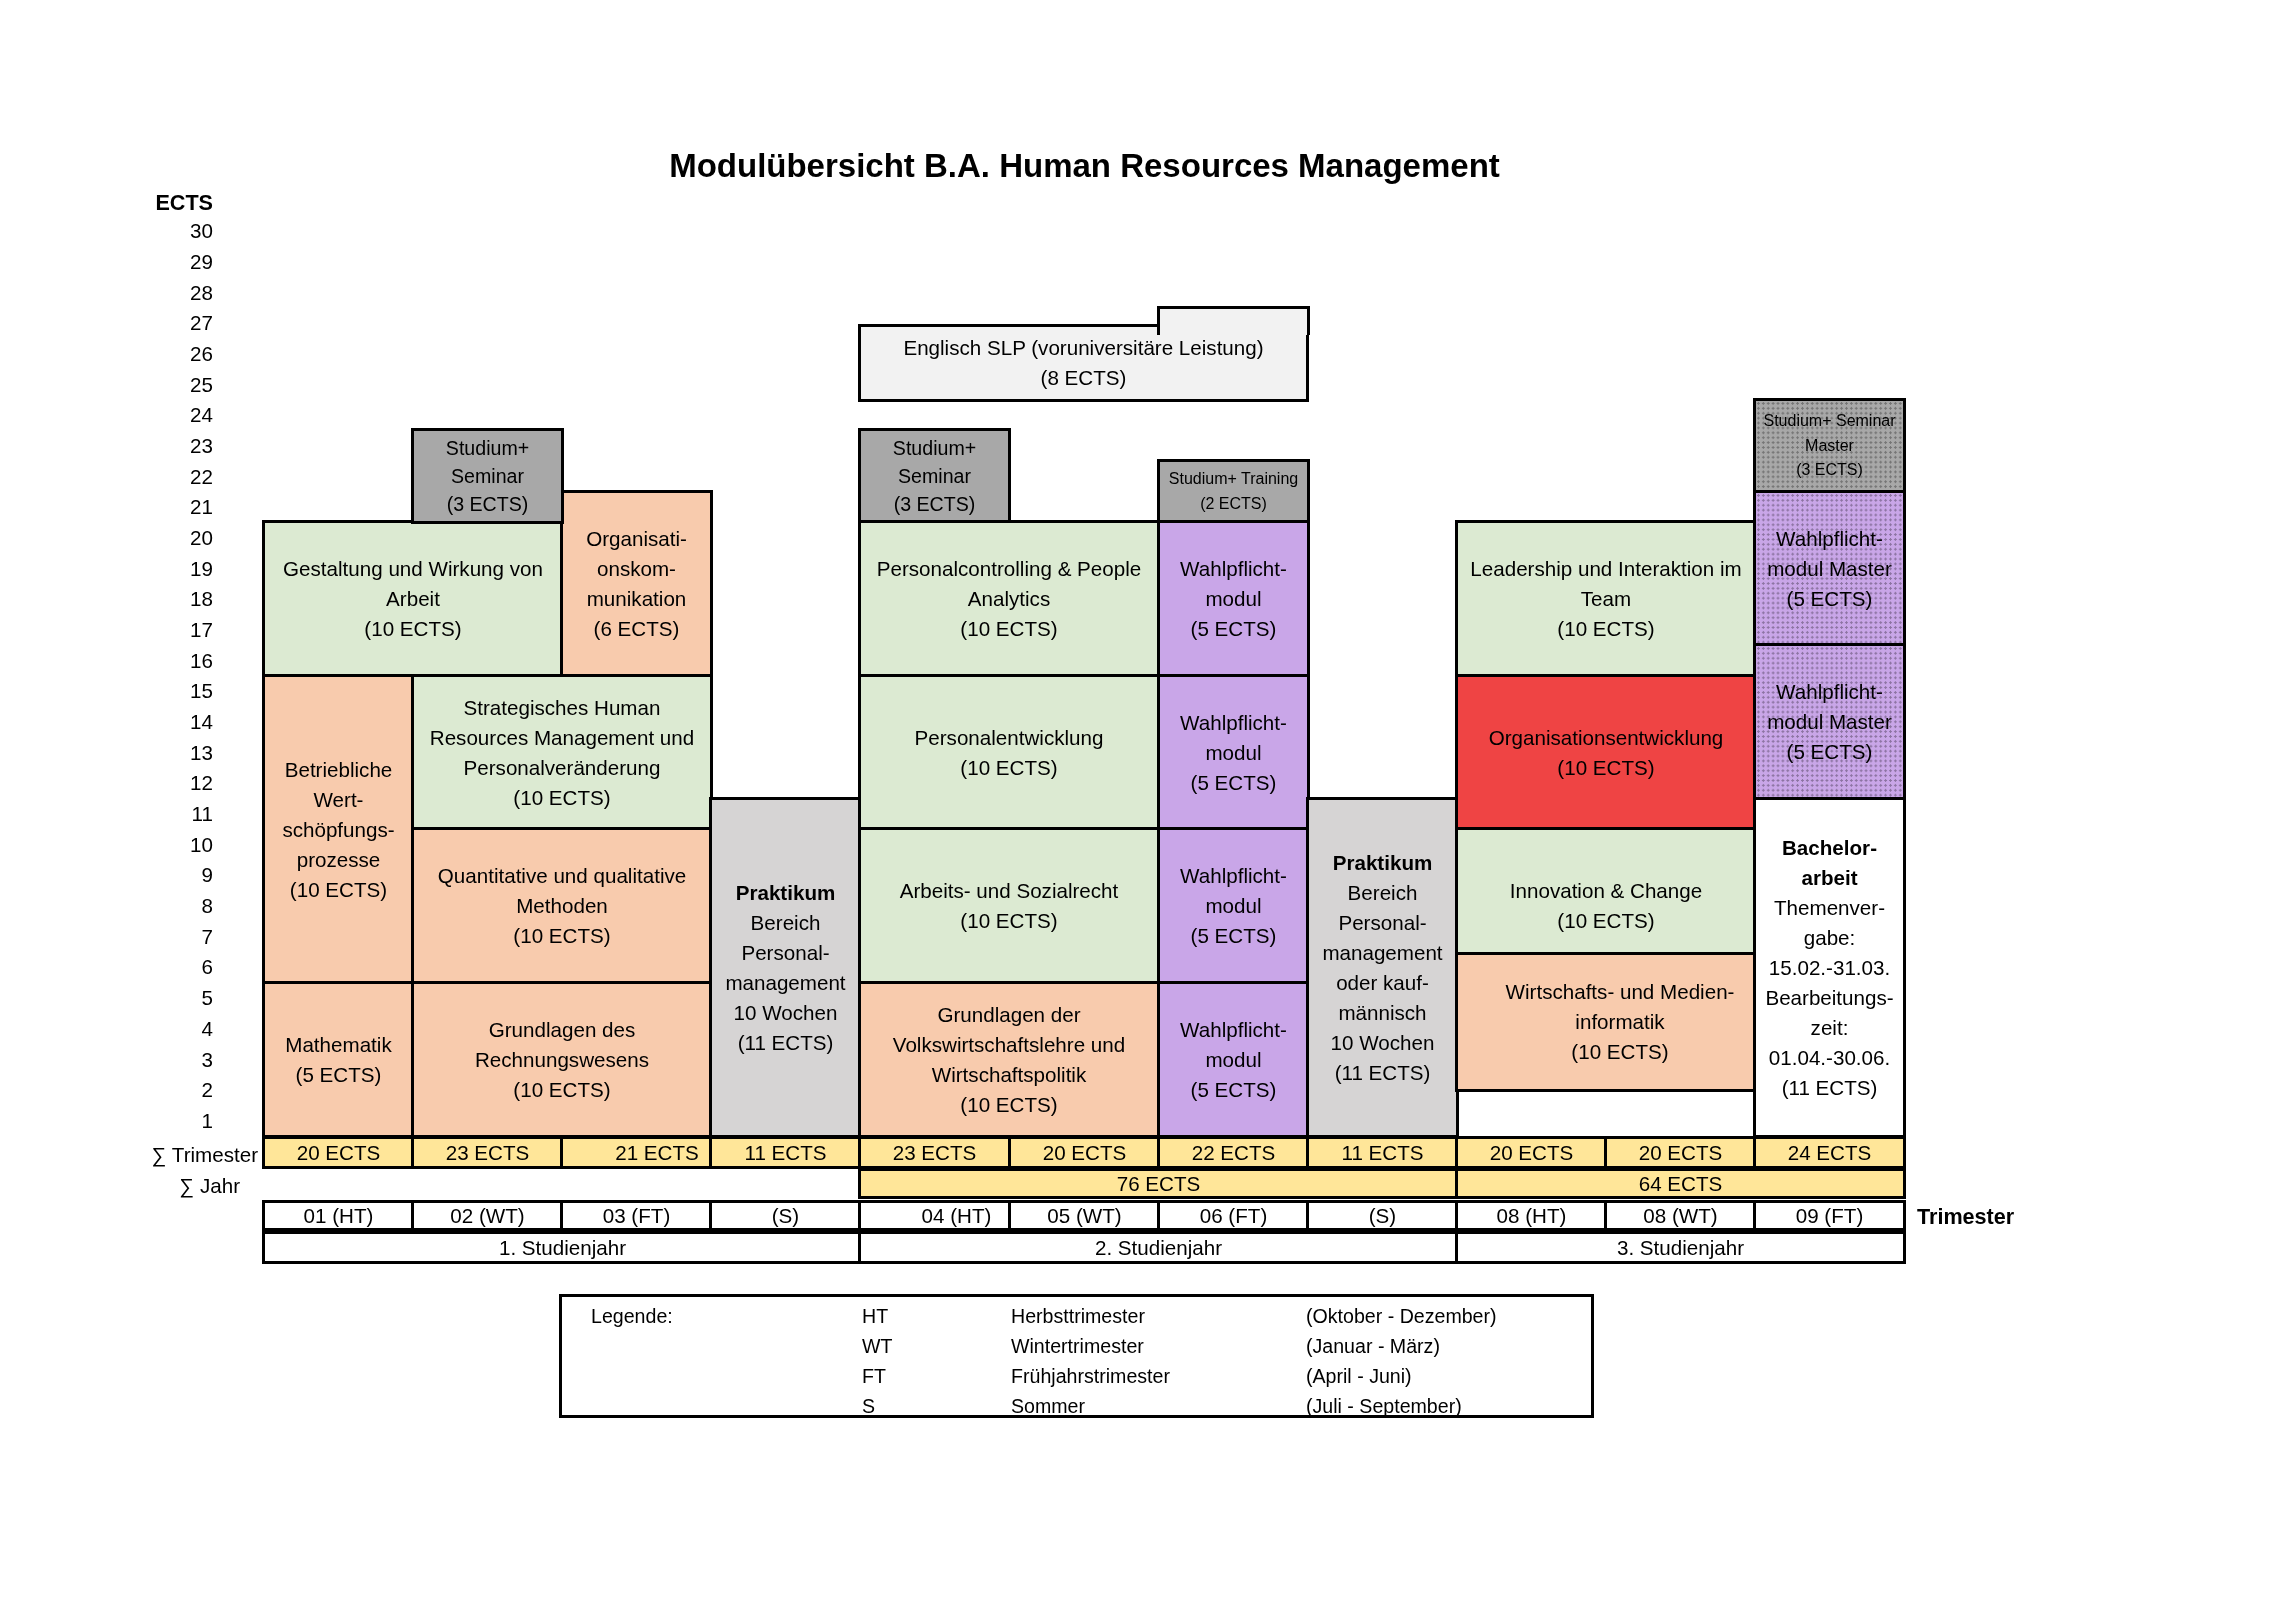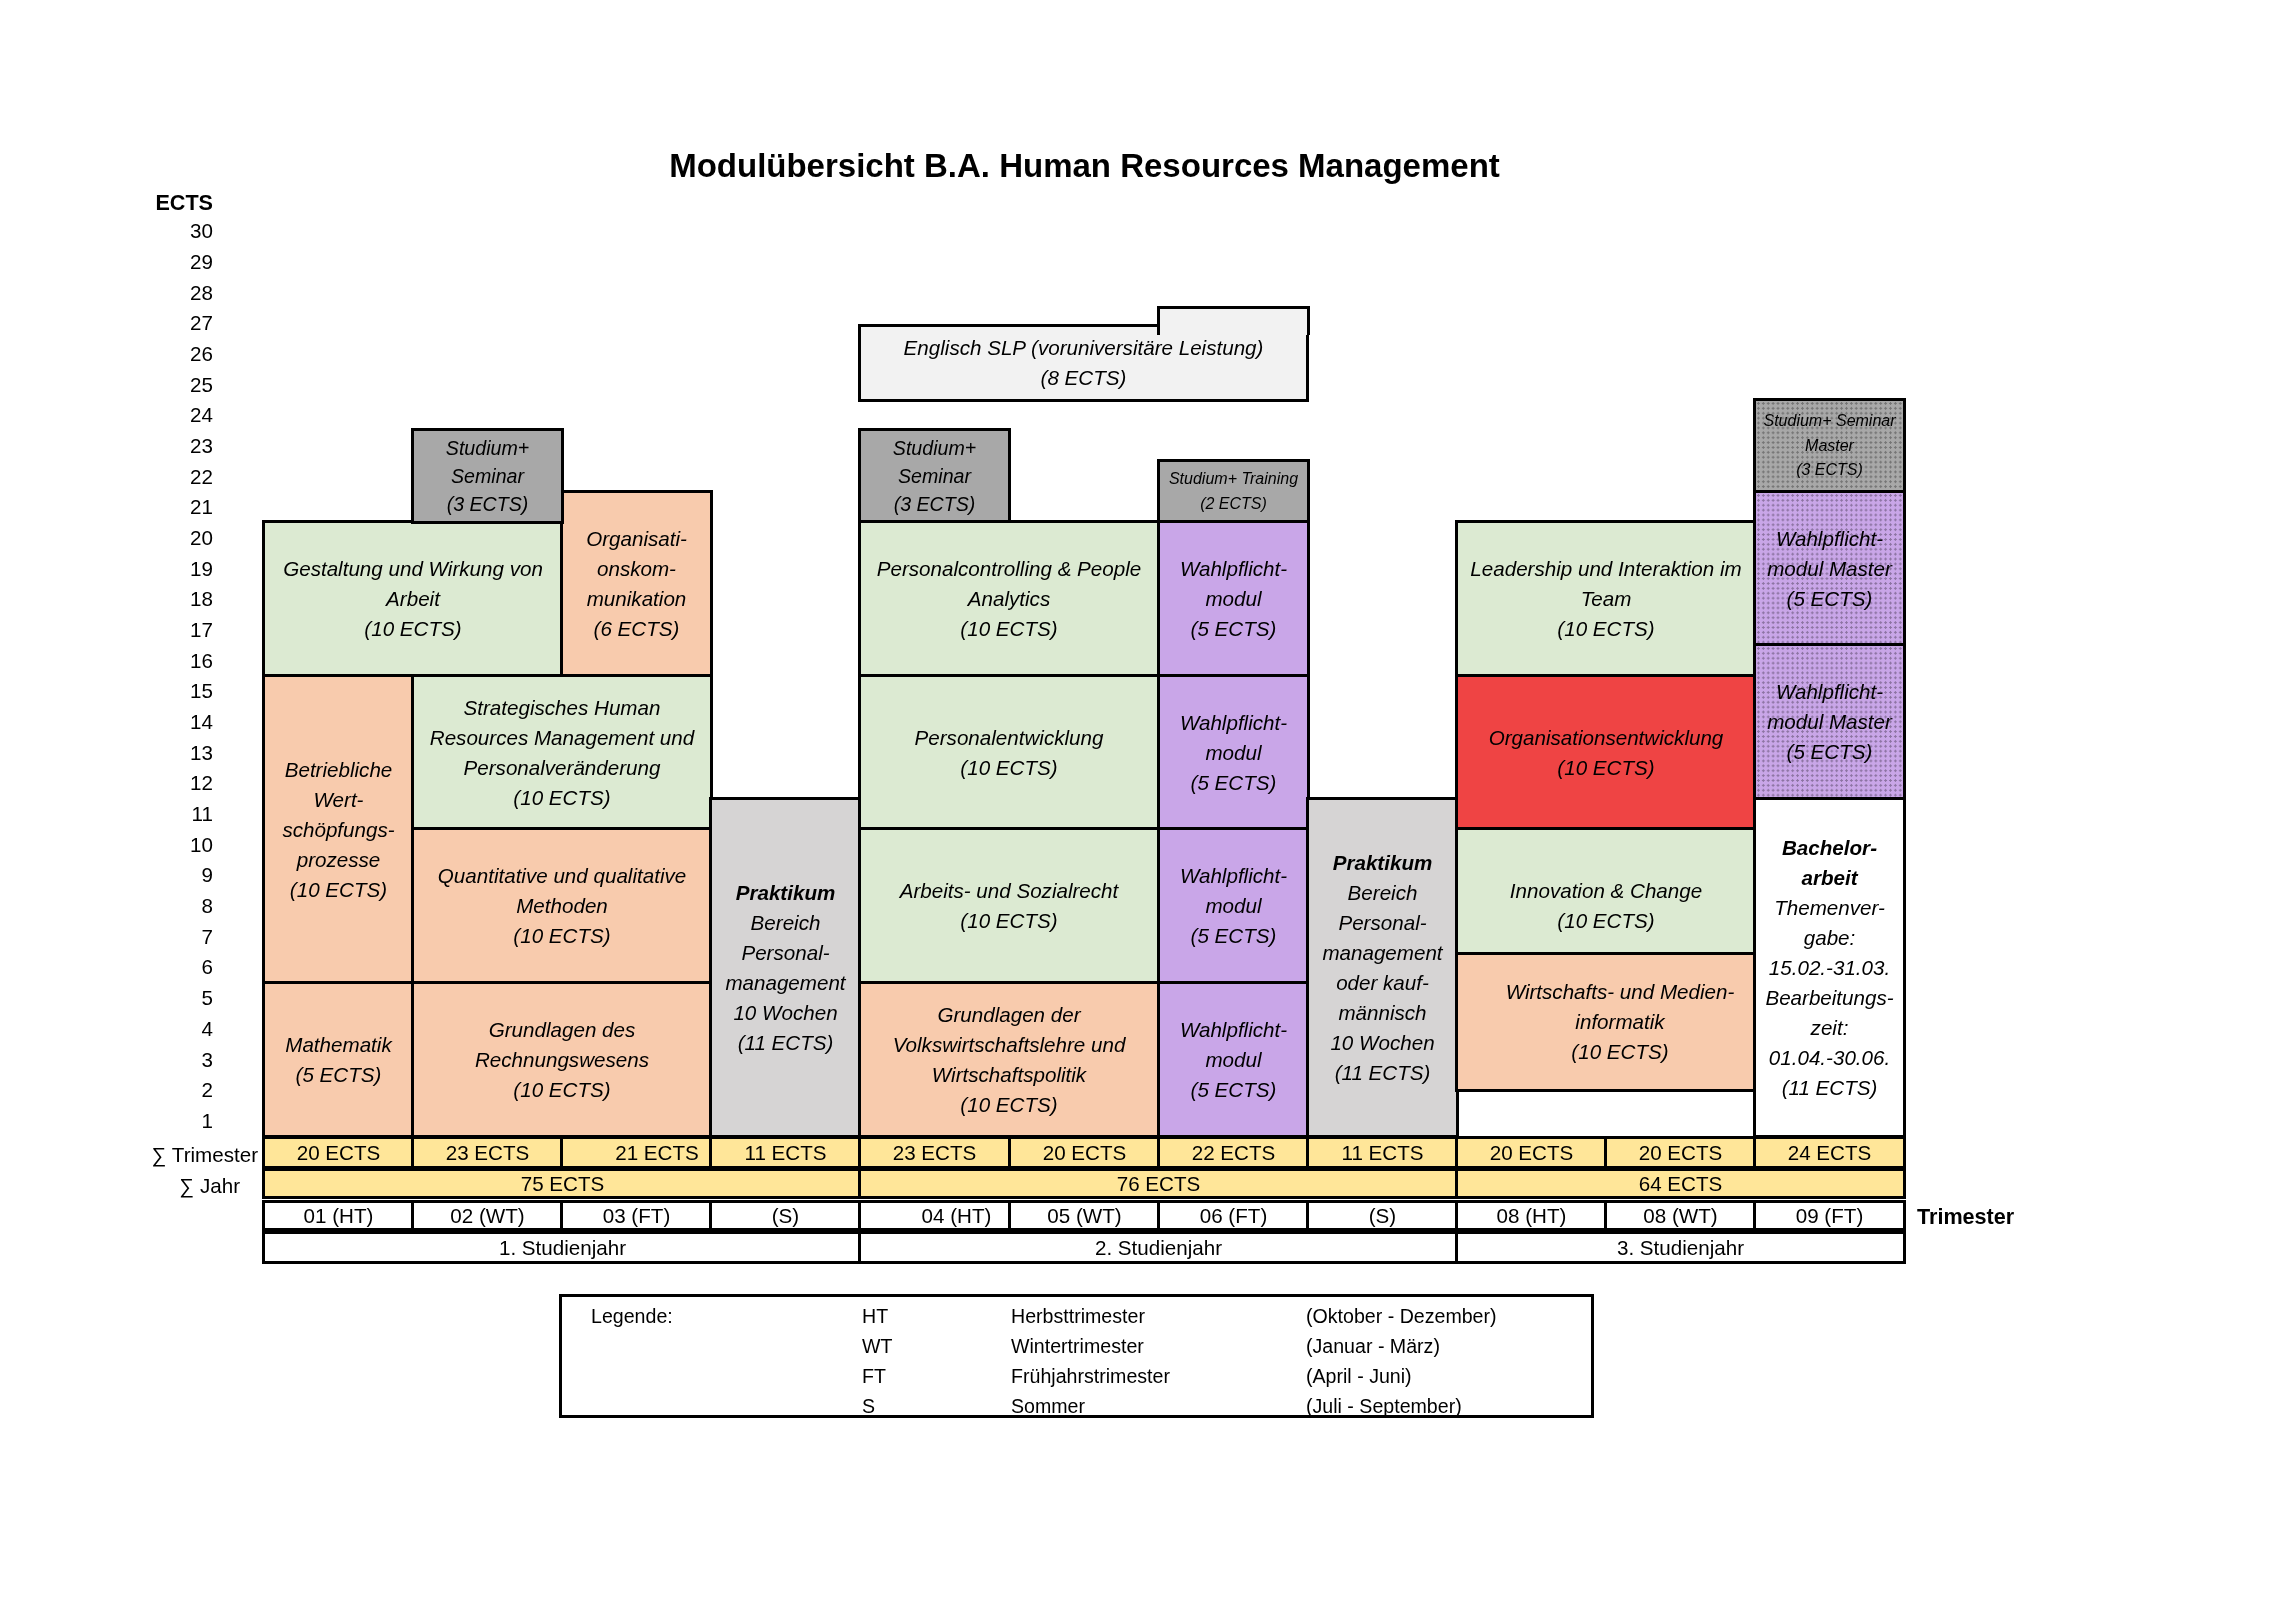--- a/index.html
+++ b/index.html
@@ -10,21 +10,21 @@
          font-size:33px;font-weight:bold;}
 
   .ects-header{position:absolute;left:137px;top:190px;width:76px;text-align:right;
          font-size:21.6px;font-weight:bold;}
 
   .ectsnum{position:absolute;width:76px;left:137px;text-align:right;font-size:20.6px;
          height:21.6px;line-height:21.6px;}
 
   .block{position:absolute;box-sizing:border-box;border:3.9px solid #000;
          display:flex;flex-direction:column;justify-content:center;align-items:center;
-         text-align:center;font-size:20.6px;line-height:30px;font-style:italic;}
+         text-align:center;font-size:20.6px;line-height:30px;}
   .block .ln{width:100%;}
 
   
   [data-name="module-studium-seminar-jahr1"],
   [data-name="module-studium-seminar-jahr2"]{font-size:19.6px;line-height:28px;}
   [data-name="module-studium-training"]{font-size:16px;line-height:24.5px;}
   [data-name="module-studium-seminar-master"]{font-size:16px;line-height:24.5px;}
   [data-name="module-studium-seminar-master"],
   [data-name="module-wahlpflichtmodul-master-1"],
   [data-name="module-wahlpflichtmodul-master-2"]{
@@ -271,21 +271,20 @@
     <div class="cell" data-name="sum-trimester-cell-1" style="left: 411px; top: 1136px; width: 153px; height: 33px; background-color: rgb(255, 230, 153);">23 ECTS</div>
     <div class="cell" data-name="sum-trimester-cell-2" style="left: 560px; top: 1136px; width: 153px; height: 33px; background-color: rgb(255, 230, 153); padding-left: 41px;">21 ECTS</div>
     <div class="cell" data-name="sum-trimester-cell-3" style="left: 709px; top: 1136px; width: 153px; height: 33px; background-color: rgb(255, 230, 153);">11 ECTS</div>
     <div class="cell" data-name="sum-trimester-cell-4" style="left: 858px; top: 1136px; width: 153px; height: 33px; background-color: rgb(255, 230, 153);">23 ECTS</div>
     <div class="cell" data-name="sum-trimester-cell-5" style="left: 1008px; top: 1136px; width: 153px; height: 33px; background-color: rgb(255, 230, 153);">20 ECTS</div>
     <div class="cell" data-name="sum-trimester-cell-6" style="left: 1157px; top: 1136px; width: 153px; height: 33px; background-color: rgb(255, 230, 153);">22 ECTS</div>
     <div class="cell" data-name="sum-trimester-cell-7" style="left: 1306px; top: 1136px; width: 153px; height: 33px; background-color: rgb(255, 230, 153);">11 ECTS</div>
     <div class="cell" data-name="sum-trimester-cell-8" style="left: 1455px; top: 1136px; width: 153px; height: 33px; background-color: rgb(255, 230, 153);">20 ECTS</div>
     <div class="cell" data-name="sum-trimester-cell-9" style="left: 1604px; top: 1136px; width: 153px; height: 33px; background-color: rgb(255, 230, 153);">20 ECTS</div>
     <div class="cell" data-name="sum-trimester-cell-10" style="left: 1753px; top: 1136px; width: 153px; height: 33px; background-color: rgb(255, 230, 153);">24 ECTS</div>
-    <div class="cell" data-name="sum-year-cell-0" style="left: 262px; top: 1168px; width: 601px; height: 31px; background-color: rgb(255, 230, 153);">75 ECTS</div>
     <div class="cell" data-name="sum-year-cell-1" style="left: 858px; top: 1168px; width: 601px; height: 31px; background-color: rgb(255, 230, 153);">76 ECTS</div>
     <div class="cell" data-name="sum-year-cell-2" style="left: 1455px; top: 1168px; width: 451px; height: 31px; background-color: rgb(255, 230, 153);">64 ECTS</div>
     <div class="cell" data-name="trimester-id-cell-0" style="left: 262px; top: 1200px; width: 153px; height: 31px; background-color: rgb(255, 255, 255);">01 (HT)</div>
     <div class="cell" data-name="trimester-id-cell-1" style="left: 411px; top: 1200px; width: 153px; height: 31px; background-color: rgb(255, 255, 255);">02 (WT)</div>
     <div class="cell" data-name="trimester-id-cell-2" style="left: 560px; top: 1200px; width: 153px; height: 31px; background-color: rgb(255, 255, 255);">03 (FT)</div>
     <div class="cell" data-name="trimester-id-cell-3" style="left: 709px; top: 1200px; width: 153px; height: 31px; background-color: rgb(255, 255, 255);">(S)</div>
     <div class="cell" data-name="trimester-id-cell-4" style="left: 858px; top: 1200px; width: 153px; height: 31px; background-color: rgb(255, 255, 255); padding-left: 44px;">04 (HT)</div>
     <div class="cell" data-name="trimester-id-cell-5" style="left: 1008px; top: 1200px; width: 153px; height: 31px; background-color: rgb(255, 255, 255);">05 (WT)</div>
     <div class="cell" data-name="trimester-id-cell-6" style="left: 1157px; top: 1200px; width: 153px; height: 31px; background-color: rgb(255, 255, 255);">06 (FT)</div>
     <div class="cell" data-name="trimester-id-cell-7" style="left: 1306px; top: 1200px; width: 153px; height: 31px; background-color: rgb(255, 255, 255);">(S)</div>

